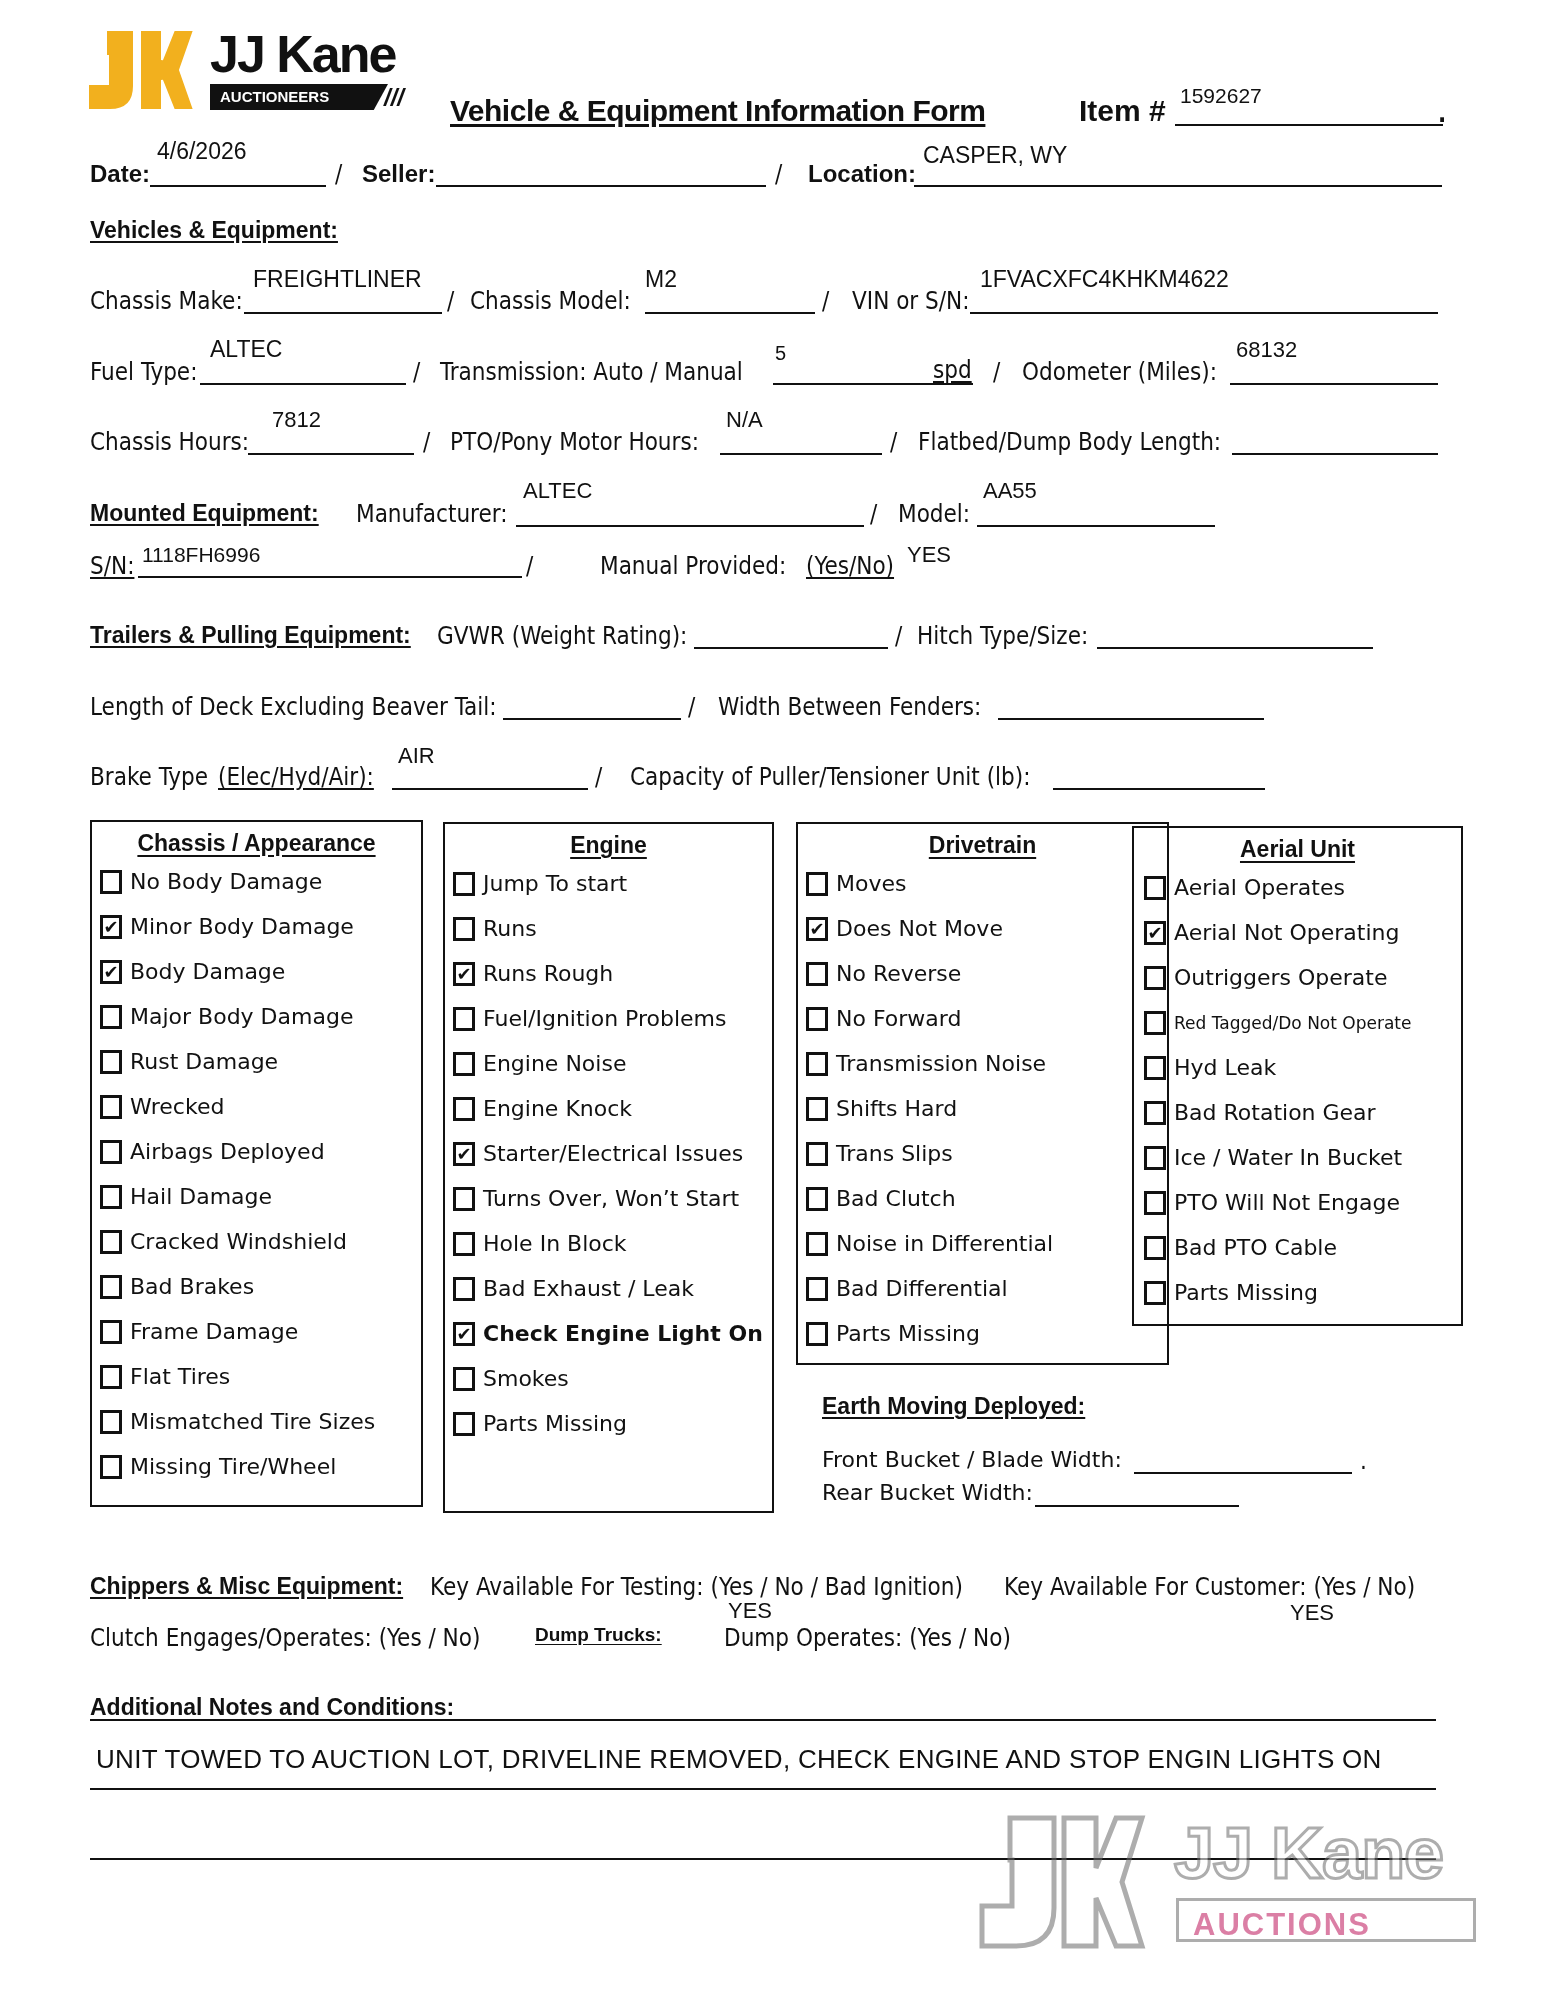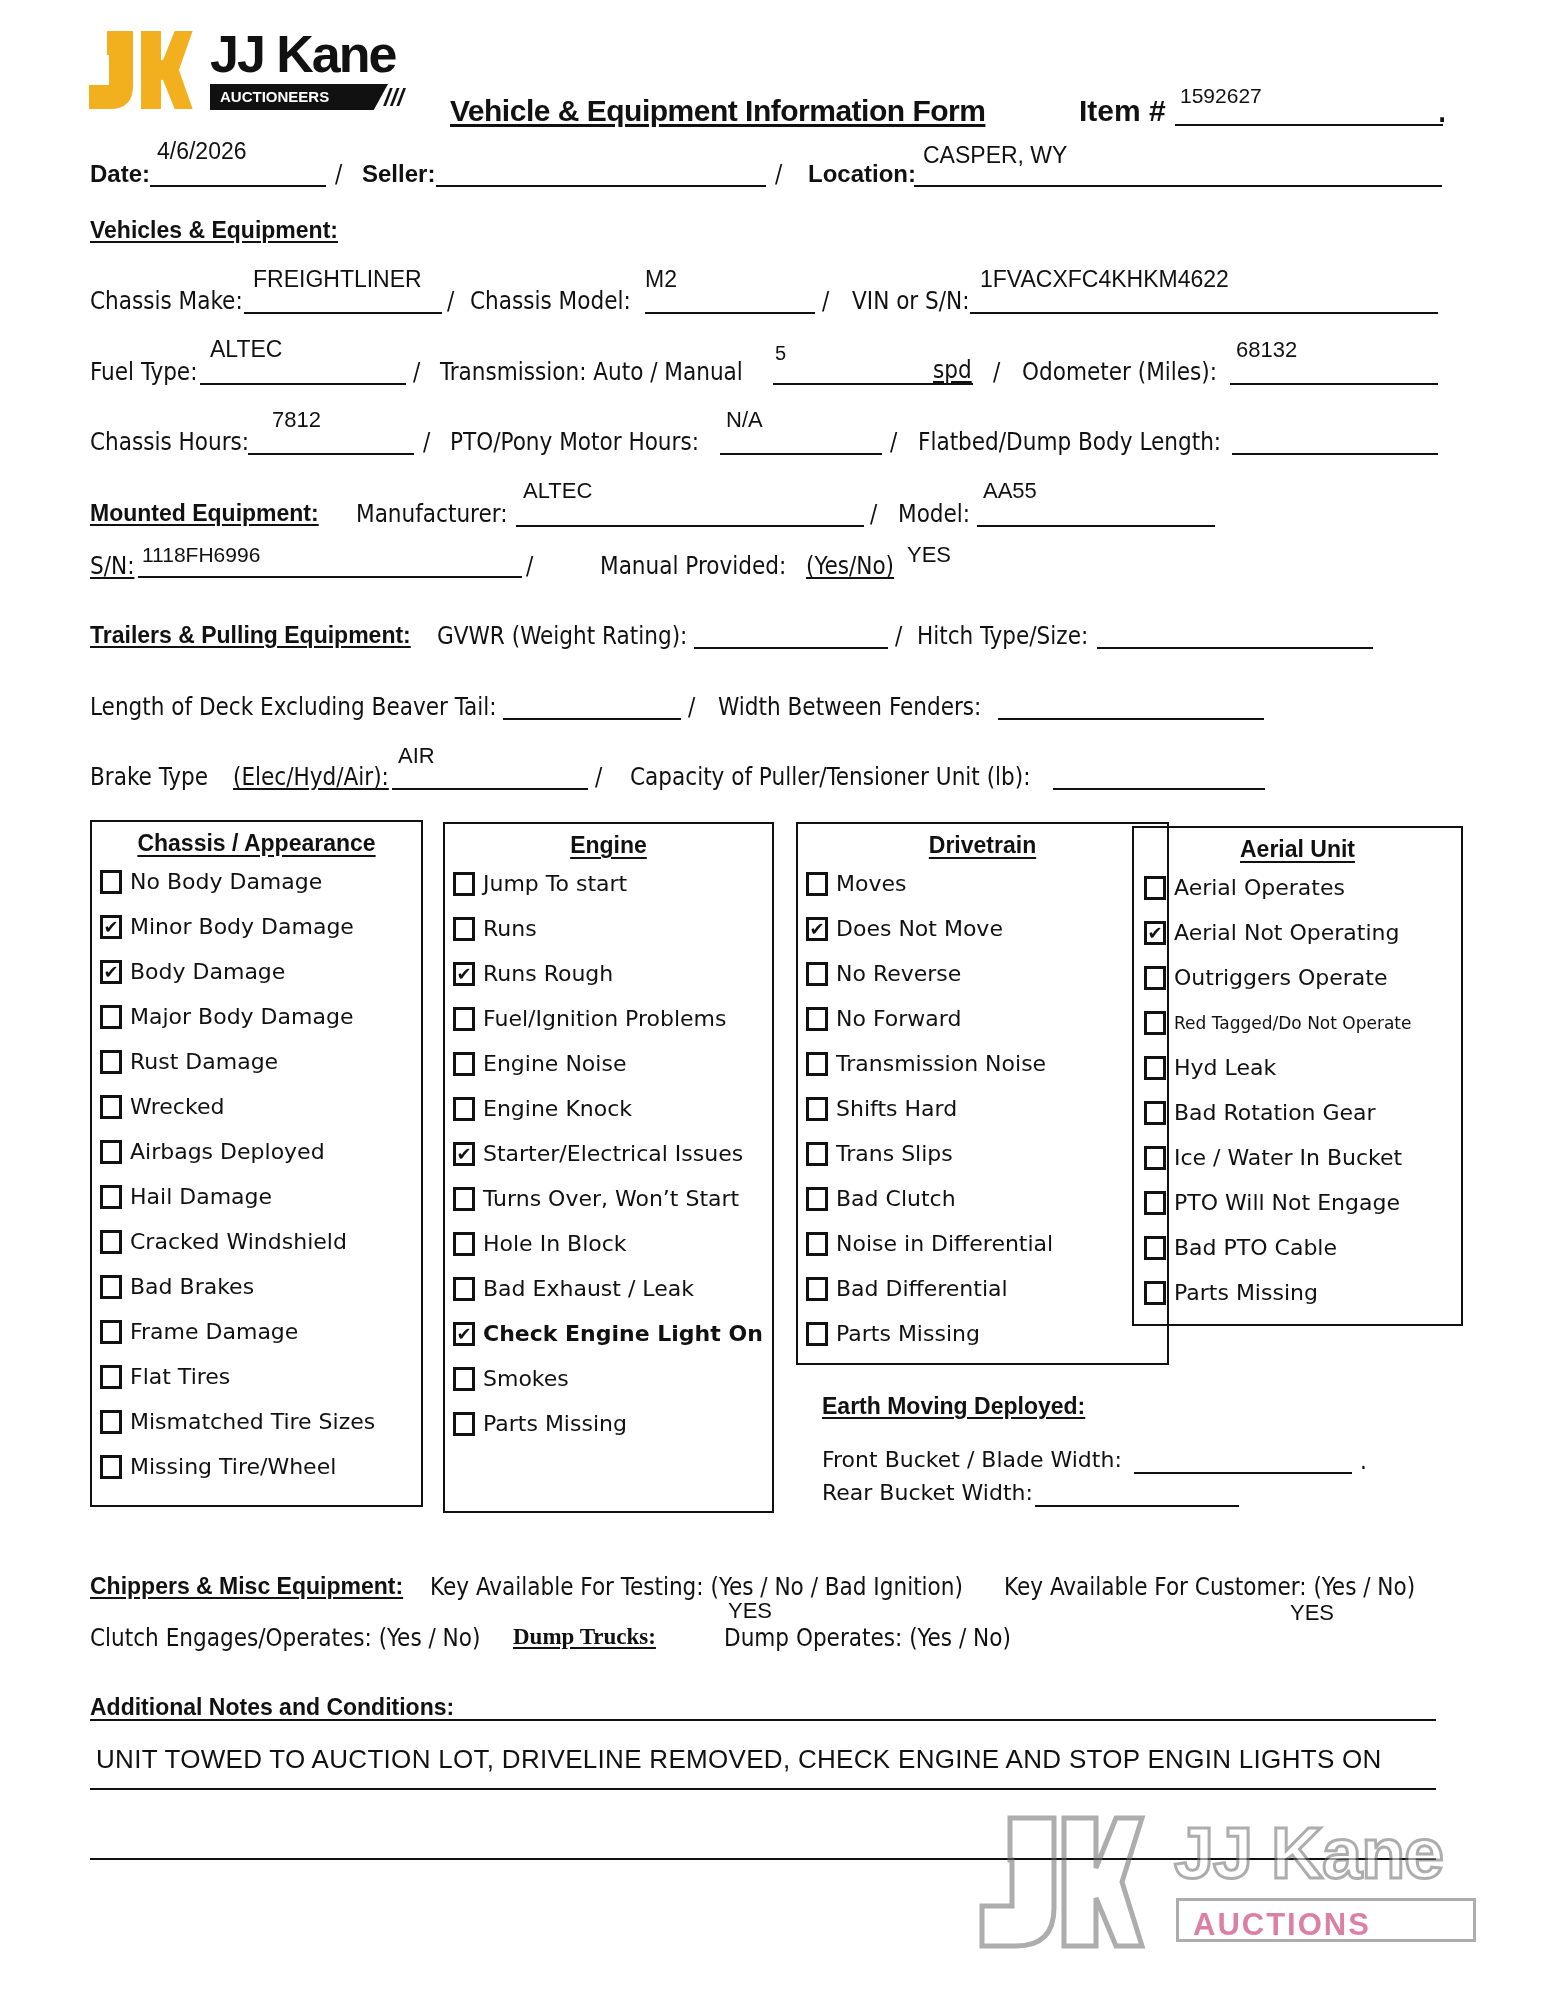--- a/index.html
+++ b/index.html
@@ -117,21 +117,21 @@
 <div class="lbl" style="left:917px;top:622px;">Hitch Type/Size:</div>
 <div class="line" style="left:1097px;top:647px;width:276px;"></div>
 
 <div class="lbl" style="left:90px;top:693px;">Length of Deck Excluding Beaver Tail:</div>
 <div class="line" style="left:503px;top:718px;width:178px;"></div>
 <div class="lbl" style="left:688px;top:693px;">/</div>
 <div class="lbl" style="left:718px;top:693px;">Width Between Fenders:</div>
 <div class="line" style="left:998px;top:718px;width:266px;"></div>
 
 <div class="lbl" style="left:90px;top:763px;">Brake Type</div>
-<div class="lbl u" style="left:218px;top:763px;margin-left:15px;">(Elec/Hyd/Air):</div>
+<div class="lbl u" style="left:218px;top:763px;">(Elec/Hyd/Air):</div>
 <div class="val" style="left:398px;top:743px;font-size:22px;">AIR</div>
 <div class="line" style="left:392px;top:788px;width:196px;"></div>
 <div class="lbl" style="left:595px;top:763px;">/</div>
 <div class="lbl" style="left:630px;top:763px;text-align:center;">Capacity of Puller/Tensioner Unit (lb):</div>
 <div class="line" style="left:1053px;top:788px;width:212px;"></div>
 
 <div class="box" style="left:90px;top:820px;width:333px;height:687px;padding-top:8px;">
   <h3>Chassis / Appearance</h3>
   <div id="list-chassis" style="padding-left:8px;padding-top:2px;">
       <div class="item">
@@ -354,21 +354,21 @@
 <div class="lbl" style="left:822px;top:1480px;font-family:'DejaVu Sans',sans-serif;font-size:22px;">Rear Bucket Width:</div>
 <div class="line" style="left:1035px;top:1505px;width:204px;"></div>
 
 <div class="lbl bold u" style="left:90px;top:1573px;font-family:'Liberation Sans',sans-serif;font-size:23px;">Chippers &amp; Misc Equipment:</div>
 <div class="lbl" style="left:430px;top:1573px;">Key Available For Testing: (Yes / No / Bad Ignition)</div>
 <div class="val" style="left:728px;top:1598px;font-size:22px;">YES</div>
 <div class="lbl" style="left:1004px;top:1573px;">Key Available For Customer: (Yes / No)</div>
 <div class="val" style="left:1290px;top:1600px;font-size:22px;">YES</div>
 
 <div class="lbl" style="left:90px;top:1624px;">Clutch Engages/Operates: (Yes / No)</div>
-<div class="lbl bold u" style="left:513px;top:1624px;font-family:Liberation Serif, serif;font-size:23px;">Dump Trucks:</div>
+<div class="lbl bold u" style="left:535px;top:1624px;font-family:Liberation Sans, sans-serif;font-size:19px;">Dump Trucks:</div>
 <div class="lbl" style="left:724px;top:1624px;">Dump Operates: (Yes / No)</div>
 
 <div class="lbl bold" style="left:90px;top:1694px;font-family:'Liberation Sans',sans-serif;font-size:23px;">Additional Notes and Conditions:</div>
 <div class="line" style="left:90px;top:1719px;width:1346px;"></div>
 <div class="val" style="left:96px;top:1744px;font-size:26px;letter-spacing:0.3px;">UNIT TOWED TO AUCTION LOT, DRIVELINE REMOVED, CHECK ENGINE AND STOP ENGIN LIGHTS ON</div>
 <div class="line" style="left:90px;top:1788px;width:1346px;"></div>
 <div class="line" style="left:90px;top:1858px;width:1346px;"></div>
 
 <div class="wm" style="left:976px;top:1812px;width:520px;height:140px;">
   <svg width="170" height="140" viewBox="0 0 170 140" style="position:absolute;left:0;top:0;">

